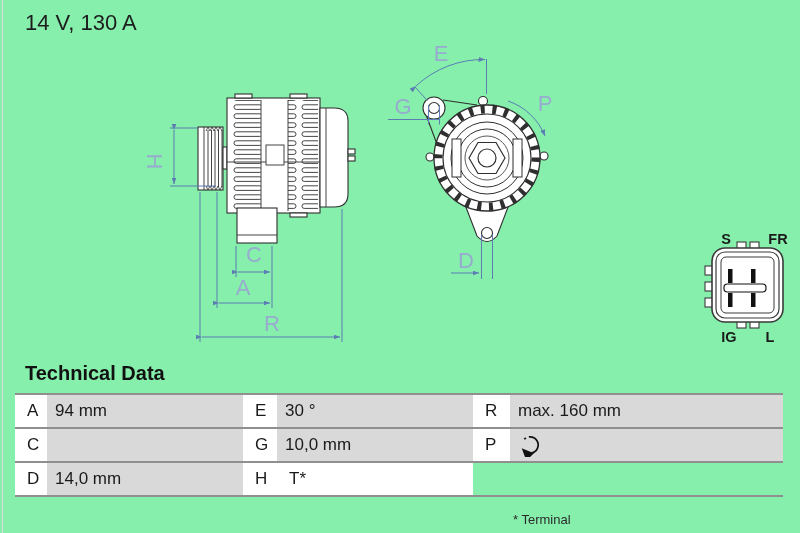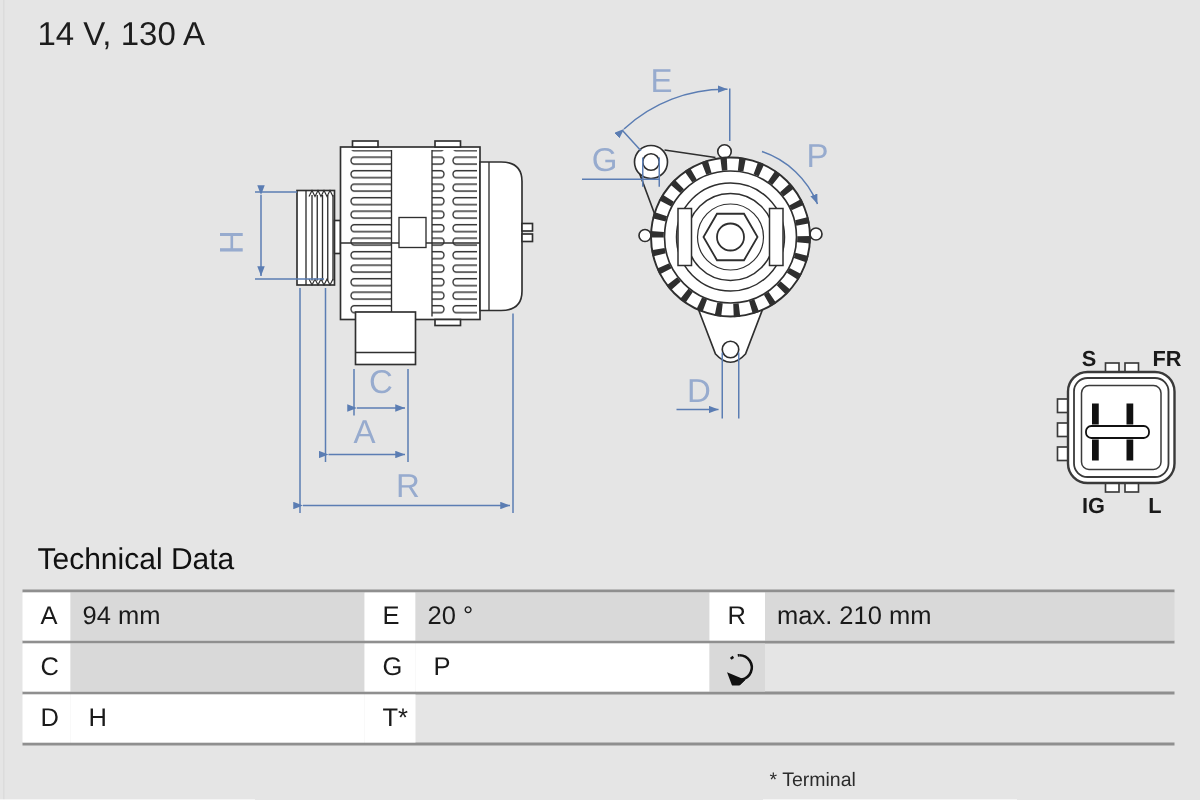--- a/index.html
+++ b/index.html
@@ -1,21 +1,21 @@
 <!DOCTYPE html>
 <html><head>
 <meta charset="utf-8">
 <style>
   html,body{margin:0;padding:0;background:#fff;}
-  .page{position:relative;width:800px;height:533px;background:#e5e5e5;overflow:hidden;
+  .page{position:relative;width:800px;height:533px;background:#86efac;overflow:hidden;
         font-family:"Liberation Sans", sans-serif;color:#1a1a1a;}
   .edge-line{position:absolute;left:2px;top:0;width:1px;height:533px;background:#dcdcdc;}
   .rating{position:absolute;left:25px;top:10px;font-size:22px;color:#1d1d1d;}
   .svgbox{position:absolute;}
-  .title{position:absolute;left:25px;top:362px;font-size:20px;font-weight:normal;color:#111;}
+  .title{position:absolute;left:25px;top:362px;font-size:20px;font-weight:bold;color:#111;}
   .tech-table{position:absolute;left:15px;top:393px;width:768px;border-bottom:2px solid #8f8f8f;}
   .t-row{display:grid;grid-template-columns:32px 196px 34px 196px 37px 273px;
          border-top:2px solid #8f8f8f;height:32px;font-size:17px;}
   .cell-key{background:#ffffff;display:flex;align-items:center;padding-left:12px;}
   .cell-val{background:#d9d9d9;display:flex;align-items:center;padding-left:8px;gap:4px;}
   .footnote{position:absolute;left:513px;top:500px;font-size:13px;color:#2b2b2b;margin-top:12px;}
   .dimtext{font-family:"Liberation Sans", sans-serif;}
   svg text{user-select:none;}
 </style>
 </head>
@@ -157,43 +157,45 @@
     </g>
   </svg>
 
   <div class="title">Technical Data</div>
 
   <div class="tech-table">
     <div class="t-row">
       <div class="cell-key">A</div>
       <div class="cell-val">94 mm</div>
       <div class="cell-key">E</div>
-      <div class="cell-val">20 °</div>
+      <div class="cell-val">30 °</div>
       <div class="cell-key">R</div>
-      <div class="cell-val">max. 210 mm</div>
+      <div class="cell-val">max. 160 mm</div>
     </div>
     <div class="t-row">
       <div class="cell-key">C</div>
       <div class="cell-val"></div>
       <div class="cell-key">G</div>
+      <div class="cell-val">10,0 mm</div>
       <div class="cell-key">P</div>
       <div class="cell-val">
         <svg width="24" height="24" viewBox="0 0 22 22">
           <defs>
             <marker id="arrD" markerWidth="7" markerHeight="6" refX="5" refY="3" orient="auto">
               <path d="M0,0 L7,3 L0,6 z" fill="#111"></path>
             </marker>
           </defs>
           <path d="M11,3.5 A7.5,7.5 0 1 1 5.6,16.2" fill="none" stroke="#111" stroke-width="1.6" marker-end="url(#arrD)"></path>
           <path d="M5.7,5.7 A7.5,7.5 0 0 1 11,3.5" fill="none" stroke="#111" stroke-width="1.6" stroke-dasharray="2 2.8"></path>
         </svg>
       </div>
     </div>
     <div class="t-row">
       <div class="cell-key">D</div>
+      <div class="cell-val">14,0 mm</div>
       <div class="cell-key">H</div>
       <div class="cell-key">T*</div>
     </div>
   </div>
 
   <div class="footnote">* Terminal</div>
 
 </div>
 
 </body></html>

